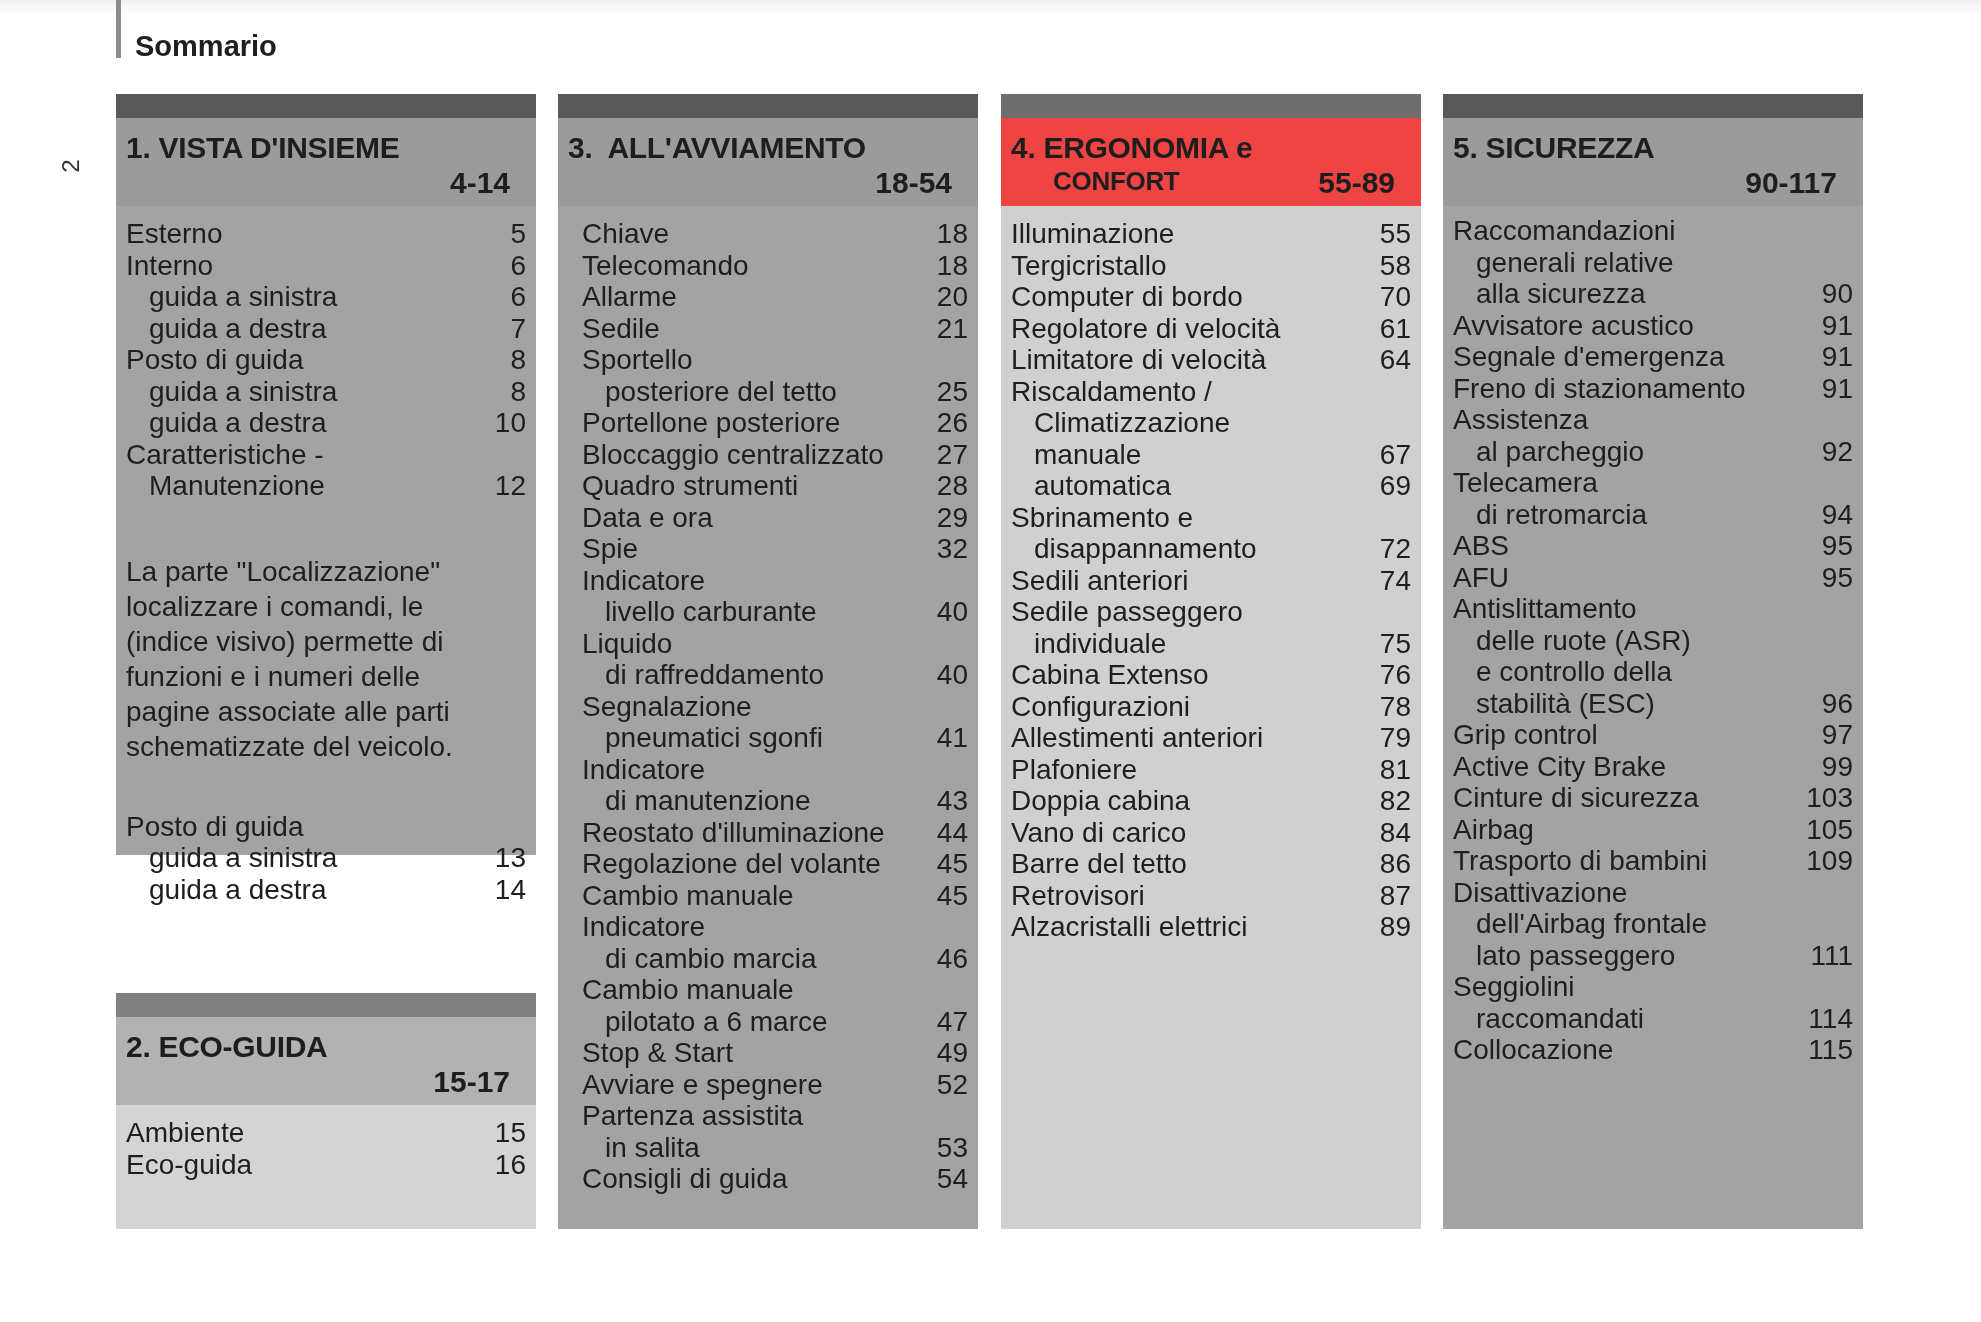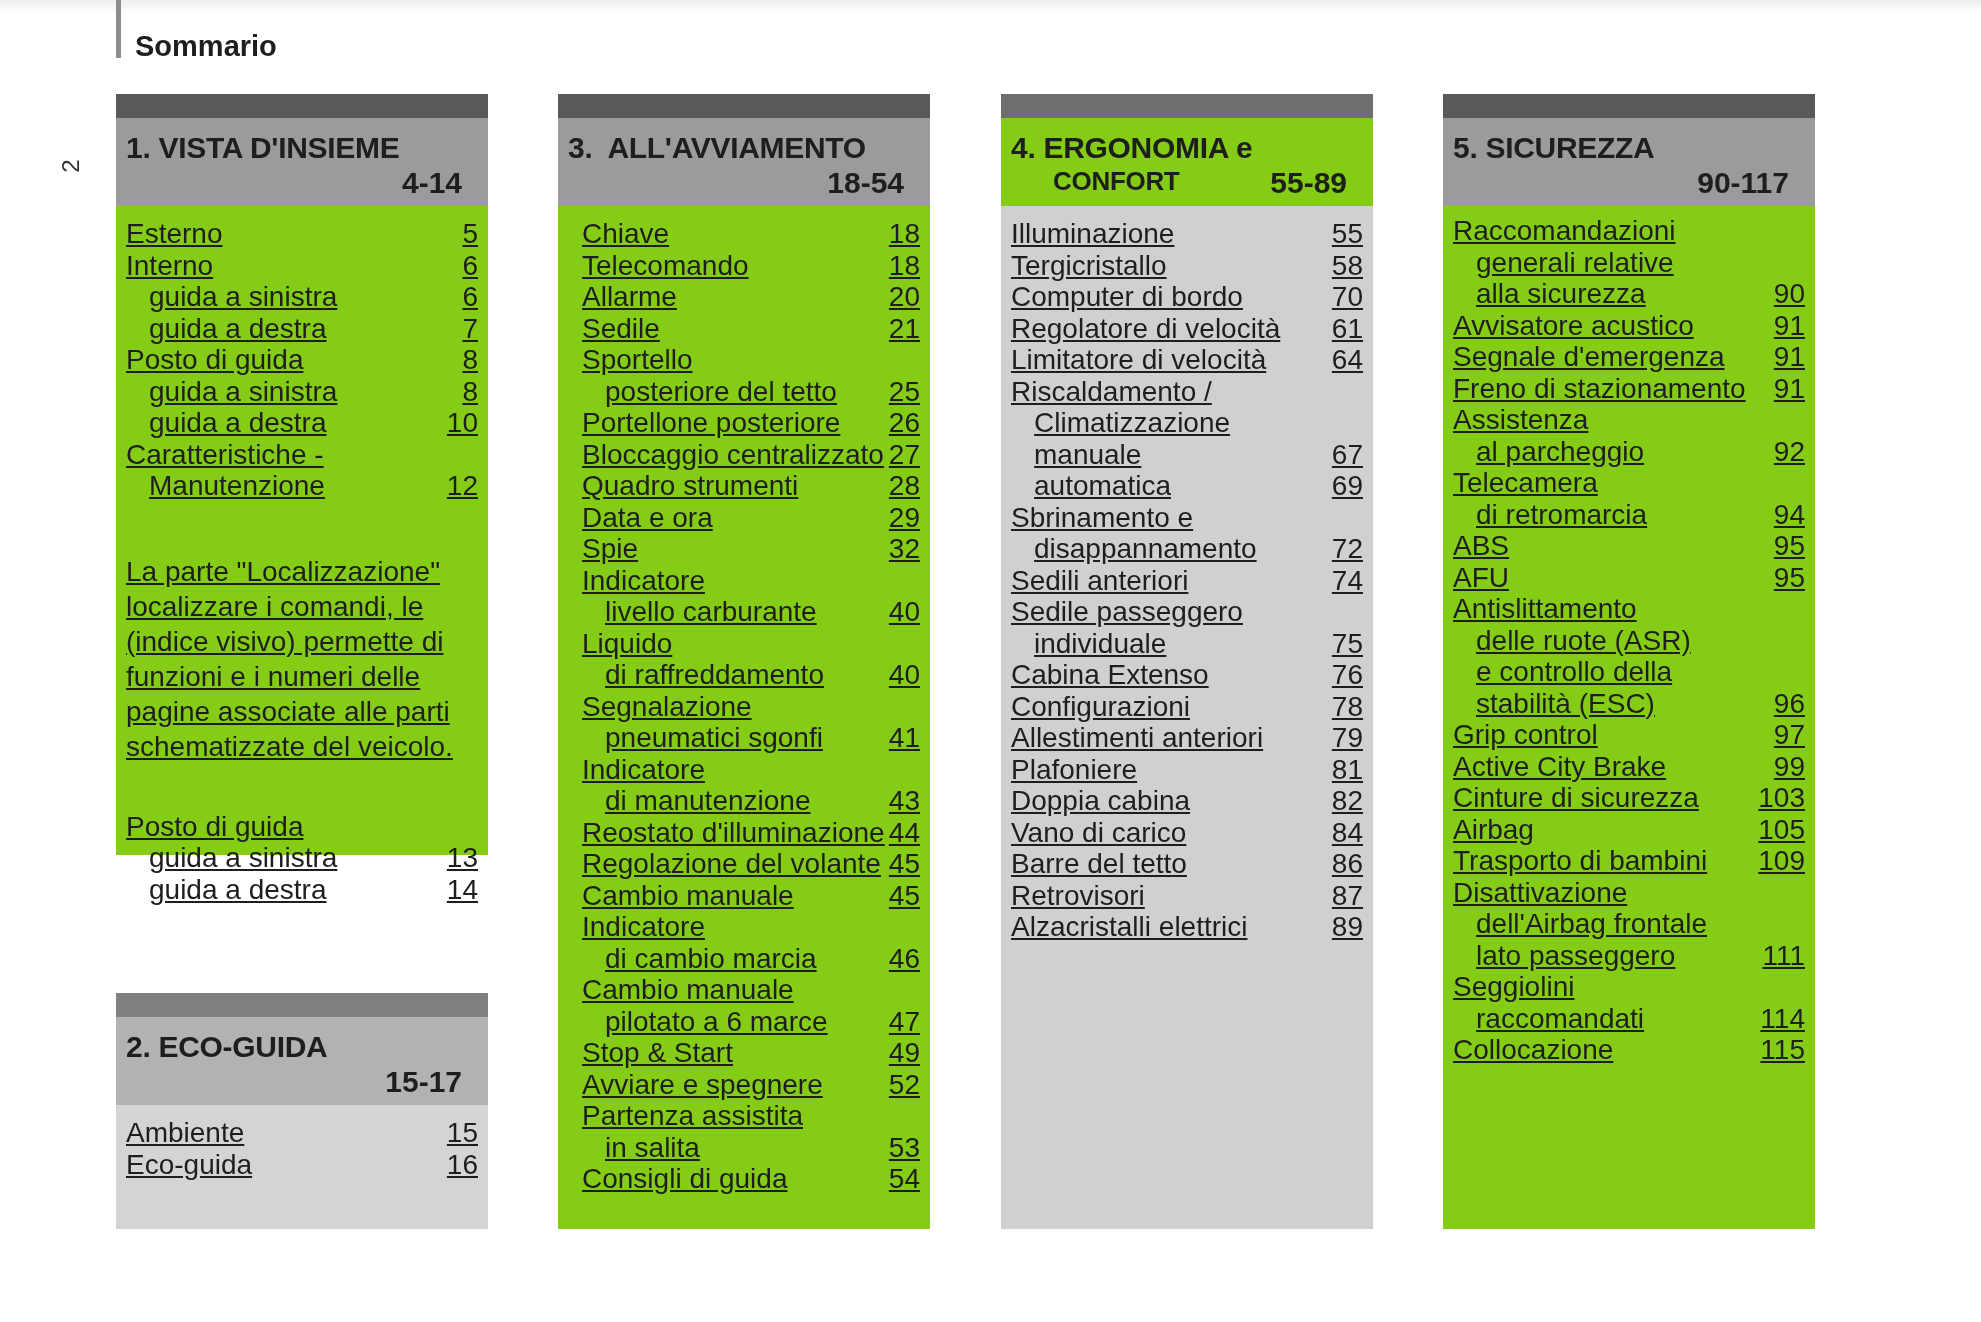--- a/index.html
+++ b/index.html
@@ -7,21 +7,21 @@
     width: 1981px; height: 1322px; position: relative; overflow: hidden;
     background: #ffffff; font-family: "Liberation Sans", sans-serif; color: #1e1e1e;
   }
   .topshade { position: absolute; left: 0; top: 0; width: 1981px; height: 14px;
     background: linear-gradient(#efefef, #ffffff); }
   .vline { position: absolute; left: 116px; top: 0; width: 5px; height: 58px; background: #8c8c8c; }
   .doc-title { position: absolute; left: 135px; top: 30px; font-size: 29px; font-weight: bold; color: #1e1e1e; }
   .page-num { position: absolute; left: 56px; top: 152px; font-size: 24px; color: #333;
     transform: rotate(-90deg); transform-origin: center; width: 30px; text-align: center; }
 
-  .box { position: absolute; width: 372px; text-decoration: underline; }
+  .box { position: absolute; width: 420px; }
   .box .stripe { height: 24px; }
   .box .hdr { position: relative; height: 88px; }
   .box .hdr .t1 { position: absolute; left: 10px; top: 13px; font-size: 30px; font-weight: bold;
     letter-spacing: -0.3px; white-space: nowrap; }
   .box .hdr .t2 { position: absolute; left: 52px; top: 48px; font-size: 26px; font-weight: bold;
     letter-spacing: -0.3px; white-space: nowrap; }
   .box .hdr .range { position: absolute; right: 26px; top: 48px; font-size: 30px; font-weight: bold; }
   .box .body { position: relative; padding: 12px 10px 0 10px; box-sizing: border-box; }
 
   .entry { display: flex; justify-content: space-between; align-items: flex-end; font-size: 28px; line-height: 31.5px; }
@@ -29,23 +29,23 @@
   .entry .ln { white-space: nowrap; }
   .entry .ln.ind { padding-left: 23px; }
   .entry .pg { text-align: right; white-space: nowrap; }
 
   .note { font-size: 28px; line-height: 35px; margin-top: 52px; }
   .sub-group { margin-top: 47px; }
 
   
   .dark .stripe { background: #595959; }
   .dark .hdr { background: #9b9b9b; }
-  .dark .body { background: #84cc16; }
+  .dark .body { background: #a3a3a3; }
   .mid .stripe { background: #6e6e6e; }
-  .mid .hdr { background: #84cc16; }
+  .mid .hdr { background: #ef4444; }
   .mid .body { background: #d0d0d0; }
   .light .stripe { background: #808080; }
   .light .hdr { background: #b2b2b2; }
   .light .body { background: #d4d4d4; }
 </style>
 </head>
 <body>
 
 <div class="topshade"></div>
 <div class="vline"></div>

